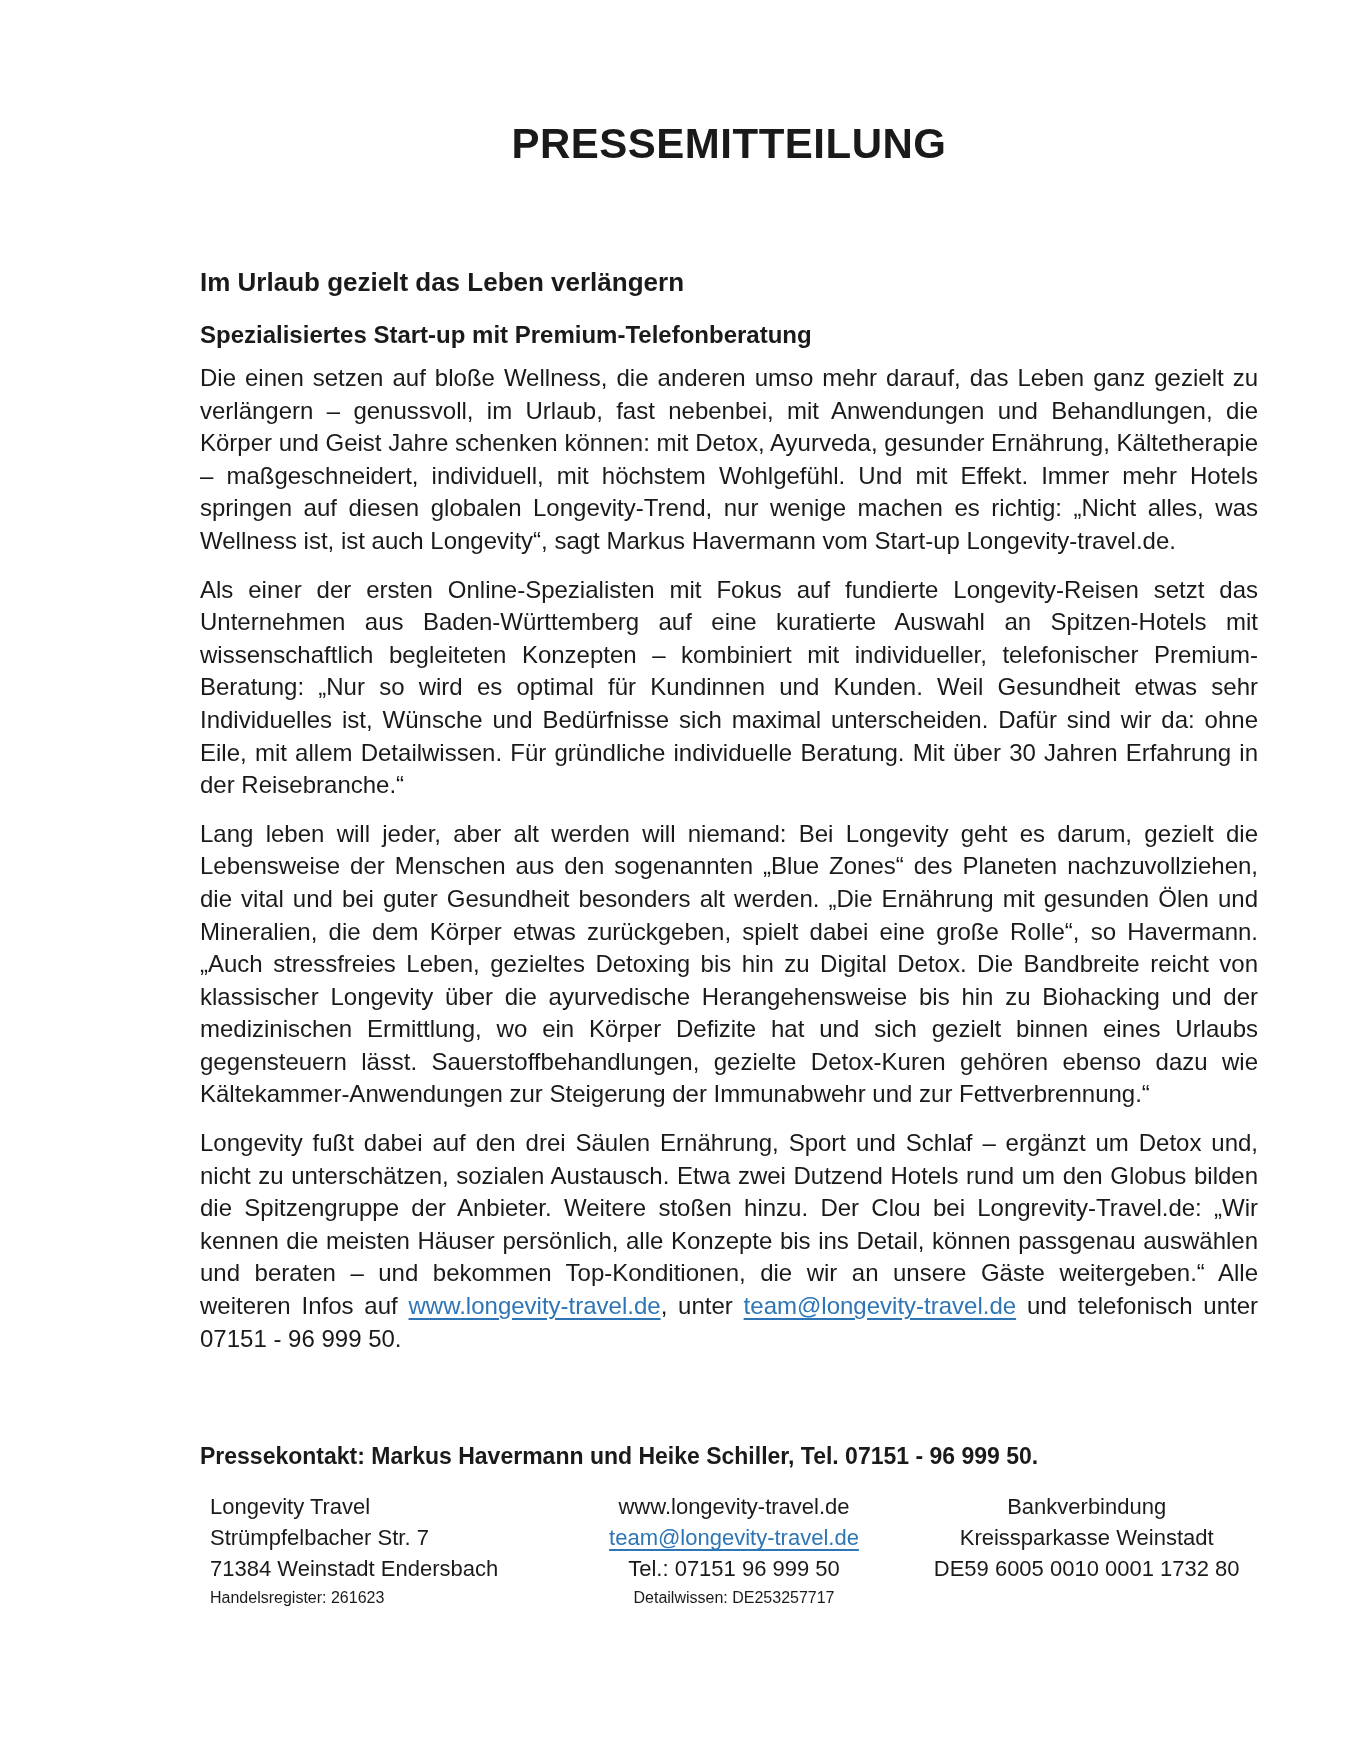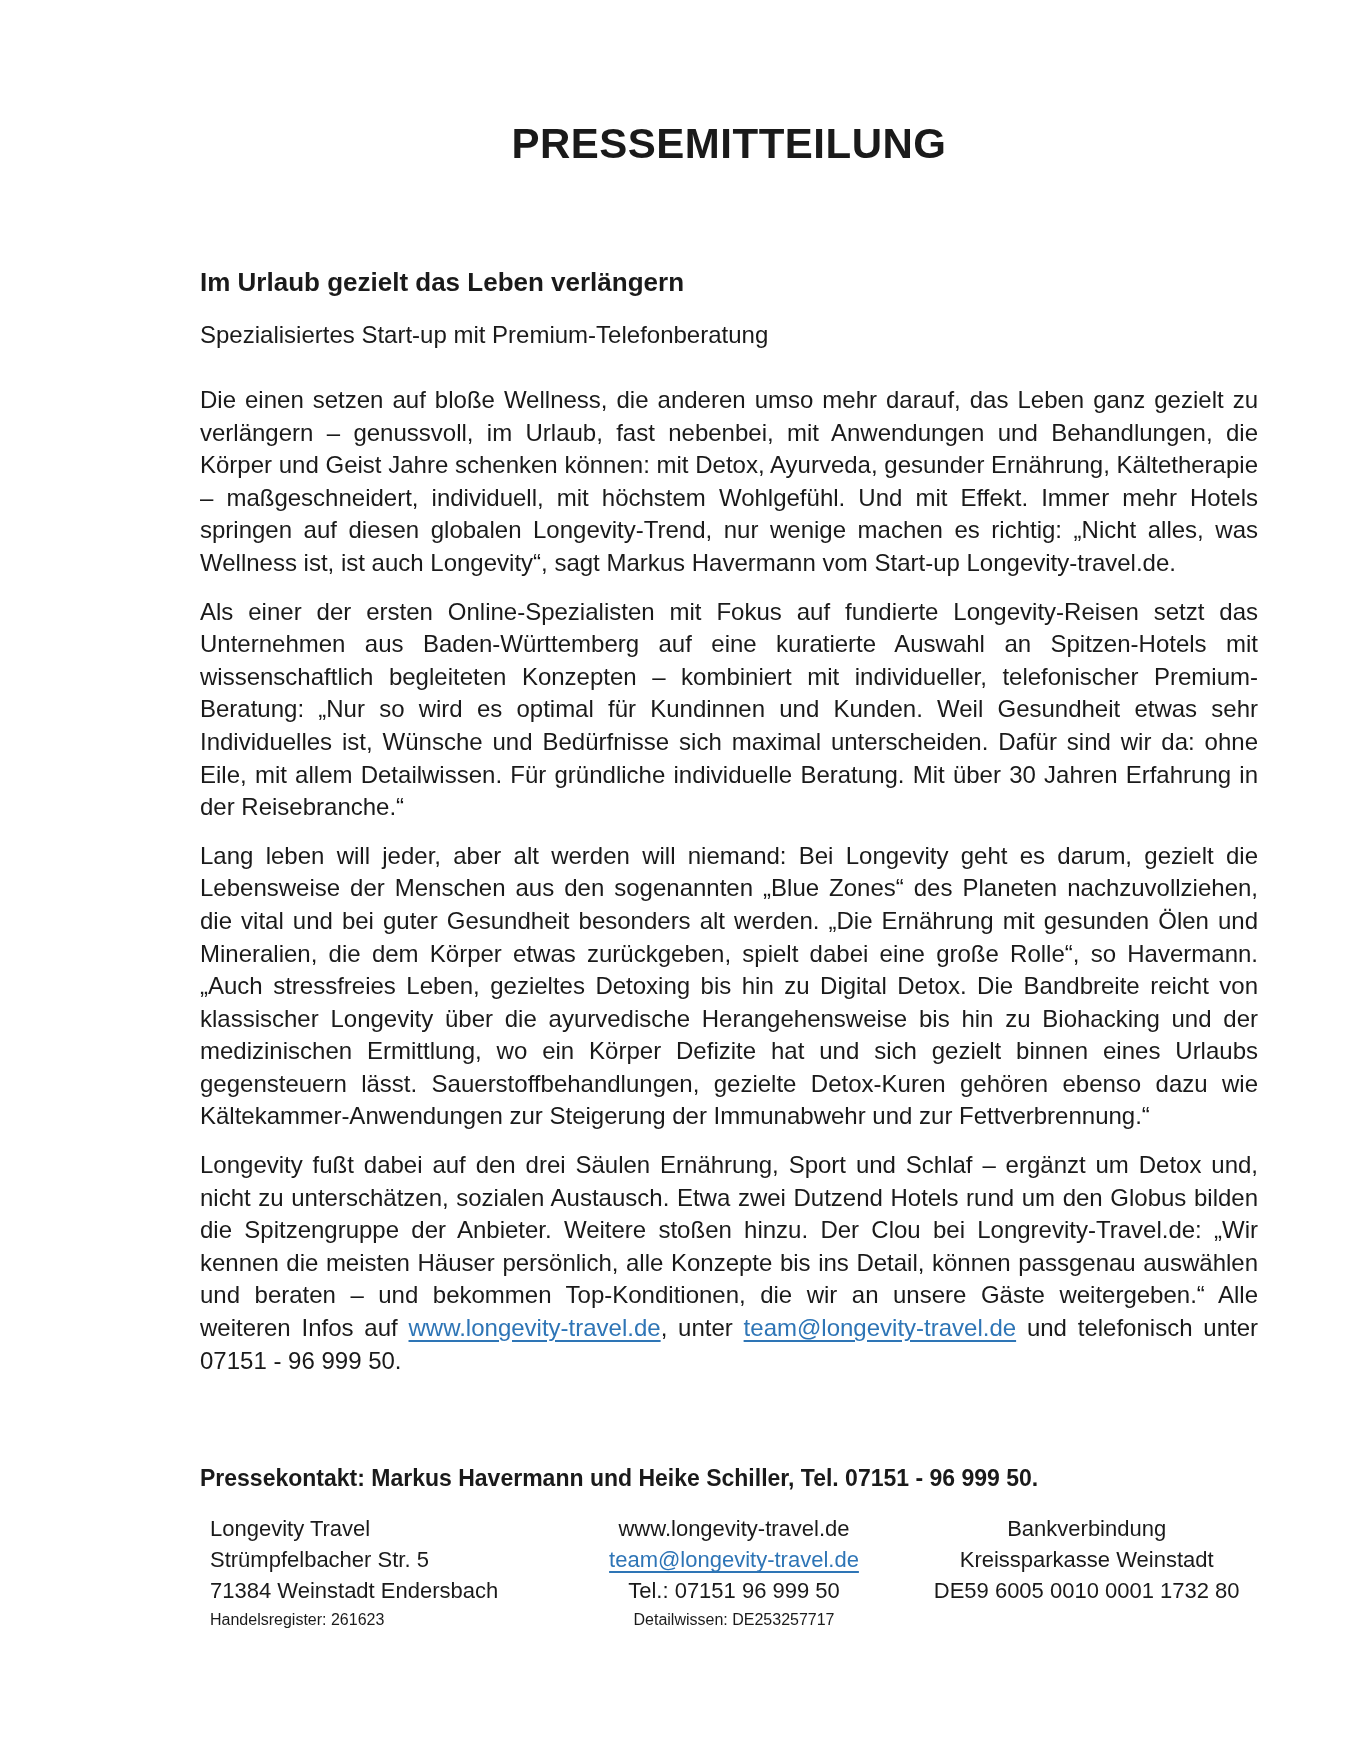--- a/index.html
+++ b/index.html
@@ -28,29 +28,29 @@
   .headline {
     margin: 94px 0 0 0;
     font-size: 26px;
     line-height: 36px;
     font-weight: bold;
   }
   .subheadline {
     margin: 20px 0 0 0;
     font-size: 24px;
     line-height: 30px;
-    font-weight: normal;
+    font-weight: bold;
   }
   p.par {
     margin: 16px 0 0 0;
     font-size: 24px;
     line-height: 32.6px;
     text-align: justify;
   }
-  p.par.first { margin-top: 34px; }
+  p.par.first { margin-top: 12px; }
   p.par a {
     color: #2E75B6;
     text-decoration: underline;
     text-underline-offset: 4px;
   }
   .press-contact {
     margin: 86px 0 0 0;
     font-size: 23px;
     line-height: 30px;
     font-weight: bold;
@@ -89,21 +89,21 @@
   <p class="par">Lang leben will jeder, aber alt werden will niemand: Bei Longevity geht es darum, gezielt die Lebensweise der Menschen aus den sogenannten „Blue Zones“ des Planeten nachzuvollziehen, die vital und bei guter Gesundheit besonders alt werden. „Die Ernährung mit gesunden Ölen und Mineralien, die dem Körper etwas zurückgeben, spielt dabei eine große Rolle“, so Havermann. „Auch stressfreies Leben, gezieltes Detoxing bis hin zu Digital Detox. Die Bandbreite reicht von klassischer Longevity über die ayurvedische Herangehensweise bis hin zu Biohacking und der medizinischen Ermittlung, wo ein Körper Defizite hat und sich gezielt binnen eines Urlaubs gegensteuern lässt. Sauerstoffbehandlungen, gezielte Detox-Kuren gehören ebenso dazu wie Kältekammer-Anwendungen zur Steigerung der Immunabwehr und zur Fettverbrennung.“</p>
 
   <p class="par"><span>Longevity fußt dabei auf den drei Säulen Ernährung, Sport und Schlaf – ergänzt um Detox und, nicht zu unterschätzen, sozialen Austausch. Etwa zwei Dutzend Hotels rund um den Globus bilden die Spitzengruppe der Anbieter. Weitere stoßen hinzu. Der Clou bei Longrevity-Travel.de: „Wir kennen die meisten Häuser persönlich, alle Konzepte bis ins Detail, können passgenau auswählen und beraten – und bekommen Top-Konditionen, die wir an unsere Gäste weitergeben.“ Alle weiteren Infos auf </span><a href="#">www.longevity-travel.de</a><span>, unter </span><a href="#">team@longevity-travel.de</a><span> und telefonisch unter 07151 - 96 999 50.</span></p>
 
   <div class="press-contact">Pressekontakt: Markus Havermann und Heike Schiller, Tel. 07151 - 96 999 50.</div>
 
   <div class="footer">
 
     <div class="f-col">
       <div>Longevity Travel</div>
-      <div>Strümpfelbacher Str. 5</div>
+      <div>Strümpfelbacher Str. 7</div>
       <div>71384 Weinstadt Endersbach</div>
       <div class="f-small">Handelsregister: 261623</div>
     </div>
 
     <div class="f-col center">
       <div>www.longevity-travel.de</div>
       <div><a href="#">team@longevity-travel.de</a></div>
       <div>Tel.: 07151 96 999 50</div>
       <div class="f-small">Detailwissen: DE253257717</div>
     </div>

